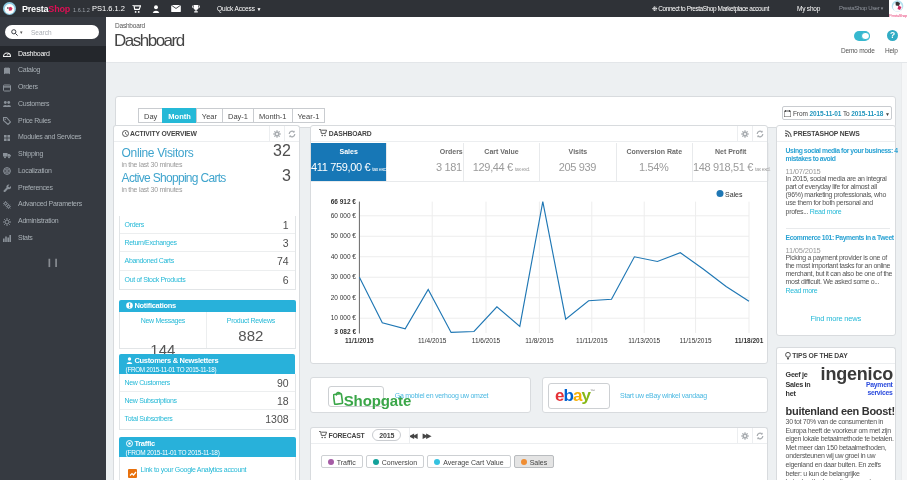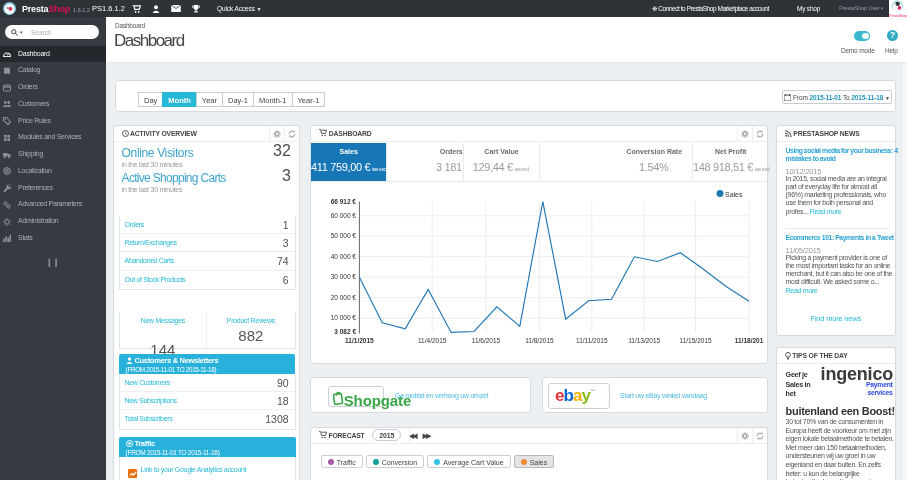--- a/index.html
+++ b/index.html
@@ -140,21 +140,21 @@
   <div class="abs" style="left:9px;top:5px;font-size:6.5px;letter-spacing:-.2px;color:#555">Dashboard</div>
   <div class="abs" style="left:8px;top:14px;font-size:17px;letter-spacing:-1.5px;color:#454545">Dashboard</div>
   <div class="abs" style="left:748px;top:14px;width:16px;height:9.5px;background:#36b8cf;border-radius:5px">
       <div style="position:absolute;right:.5px;top:.5px;width:8.5px;height:8.5px;background:#fff;border:1px solid #36b8cf;border-radius:50%"></div>
     </div>
   <div class="abs" style="left:735px;top:30px;font-size:6.5px;letter-spacing:-.2px;color:#555">Demo mode</div>
   <div class="abs" style="left:781px;top:13px;width:11px;height:11px;background:#31acc4;border-radius:50%;color:#fff;font-size:8.5px;font-weight:bold;text-align:center;line-height:11.5px">?</div>
   <div class="abs" style="left:779px;top:30px;font-size:6.5px;letter-spacing:-.2px;color:#555">Help</div>
 </div>
 
-<div class="card" style="left:115px;top:80px;width:781px;height:31.5px">
+<div class="card" style="left:115px;top:96px;width:781px;height:31.5px">
   <div id="rangebtns" style="position:absolute;left:23px;top:8px;height:15px"><span style="display:inline-block;height:15px;line-height:15px;padding:0 5px;font-size:7.5px;border:1px solid #c9ccd0;margin-left:-1px;background:#fff;color:#444">Day</span><span style="display:inline-block;height:15px;line-height:15px;padding:0 5px;font-size:7.5px;border:1px solid #c9ccd0;margin-left:-1px;background:#25b9d7;border-color:#25b9d7;color:#fff;font-weight:bold">Month</span><span style="display:inline-block;height:15px;line-height:15px;padding:0 5px;font-size:7.5px;border:1px solid #c9ccd0;margin-left:-1px;background:#fff;color:#444">Year</span><span style="display:inline-block;height:15px;line-height:15px;padding:0 5px;font-size:7.5px;border:1px solid #c9ccd0;margin-left:-1px;background:#fff;color:#444">Day-1</span><span style="display:inline-block;height:15px;line-height:15px;padding:0 5px;font-size:7.5px;border:1px solid #c9ccd0;margin-left:-1px;background:#fff;color:#444">Month-1</span><span style="display:inline-block;height:15px;line-height:15px;padding:0 5px;font-size:7.5px;border:1px solid #c9ccd0;margin-left:-1px;background:#fff;color:#444">Year-1</span></div>
   <div class="abs" style="left:666px;top:8.5px;width:110px;height:14px;border:1px solid #c9ccd0;border-radius:2px;background:#fff;font-size:6.5px;letter-spacing:-.1px;color:#444;line-height:14px;text-align:center;white-space:nowrap">
     <svg style="vertical-align:-1px" width="7" height="7" viewBox="0 0 7 7">
         <rect x="0" y="1" width="7" height="6" rx="1" fill="none" stroke="#555" stroke-width="1"></rect>
         <rect x="1" y="0" width="1" height="2" fill="#555"></rect>
         <rect x="5" y="0" width="1" height="2" fill="#555"></rect>
       </svg>
     From <b style="color:#2095bd">2015-11-01</b> To <b style="color:#2095bd">2015-11-18</b> <span style="font-size:5px">▼</span>
   </div>
 </div>
@@ -187,20 +187,25 @@
   <div class="abs" style="right:8px;top:41px;font-size:16px;color:#4e4e4e">3</div>
   <div class="abs" style="left:8px;top:60px;font-size:7px;letter-spacing:-.25px;color:#999">in the last 30 minutes</div>
 
   <div class="abs tbl" style="left:5px;top:90px;width:177px">
     <div class="row"><span class="lbl">Orders</span><span class="val">1</span></div>
     <div class="row"><span class="lbl">Return/Exchanges</span><span class="val">3</span></div>
     <div class="row"><span class="lbl">Abandoned Carts</span><span class="val">74</span></div>
     <div class="row"><span class="lbl">Out of Stock Products</span><span class="val">6</span></div>
   </div>
 
+  <div class="abs cyanhead" style="left:5px;top:174px;width:177px;height:12px;line-height:12px"><svg style="vertical-align:-1.5px" width="7" height="7" viewBox="0 0 7 7">
+        <circle cx="3.5" cy="3.5" r="3.3" fill="#fff"></circle>
+        <rect x="3" y="1.4" width="1.1" height="2.6" fill="#28b1da"></rect>
+        <rect x="3" y="4.7" width="1.1" height="1.1" fill="#28b1da"></rect>
+      </svg> Notifications</div>
   <div class="abs tbl" style="left:5px;top:186px;width:177px;height:37px">
     <div style="position:absolute;left:0;top:0;width:50%;height:100%;border-right:1px solid #eceeef;text-align:center">
       <div style="font-size:7px;letter-spacing:-.3px;color:#25b9d7;margin-top:5px">New Messages</div>
       <div style="font-size:15px;color:#555;margin-top:17px">144</div>
     </div>
     <div style="position:absolute;right:0;top:0;width:50%;height:100%;text-align:center">
       <div style="font-size:7px;letter-spacing:-.3px;color:#25b9d7;margin-top:5px">Product Reviews</div>
       <div style="font-size:15px;color:#555;margin-top:3px">882</div>
     </div>
   </div>
@@ -257,20 +262,24 @@
         <div style="font-size:7px;font-weight:bold;margin-top:5px;color:#fff">Sales</div>
         <div style="font-size:11px;letter-spacing:-.35px;margin-top:6.5px;color:#fff;white-space:nowrap">411 759,00 €<span style="font-size:5px">&nbsp; tax excl.</span></div>
       </div>
       <div style="position:absolute;left:76.4px;top:0;width:76.4px;height:100%;border-right:1px solid #e8eaec;text-align:right;">
         <div style="font-size:7px;font-weight:bold;margin-top:5px;color:#6b6b6b">Orders</div>
         <div style="font-size:11px;letter-spacing:-.35px;margin-top:6.5px;color:#9b9b9b;white-space:nowrap">3 181<span style="font-size:5px">&nbsp;</span></div>
       </div>
       <div style="position:absolute;left:152.8px;top:0;width:76.4px;height:100%;border-right:1px solid #e8eaec;text-align:center;">
         <div style="font-size:7px;font-weight:bold;margin-top:5px;color:#6b6b6b">Cart Value</div>
         <div style="font-size:11px;letter-spacing:-.35px;margin-top:6.5px;color:#9b9b9b;white-space:nowrap">129,44 €<span style="font-size:5px">&nbsp; tax excl.</span></div>
+      </div>
+      <div style="position:absolute;left:229.20000000000002px;top:0;width:76.4px;height:100%;border-right:1px solid #e8eaec;text-align:center;">
+        <div style="font-size:7px;font-weight:bold;margin-top:5px;color:#6b6b6b">Visits</div>
+        <div style="font-size:11px;letter-spacing:-.35px;margin-top:6.5px;color:#9b9b9b;white-space:nowrap">205 939<span style="font-size:5px">&nbsp;</span></div>
       </div>
       <div style="position:absolute;left:305.6px;top:0;width:76.4px;height:100%;border-right:1px solid #e8eaec;text-align:center;">
         <div style="font-size:7px;font-weight:bold;margin-top:5px;color:#6b6b6b">Conversion Rate</div>
         <div style="font-size:11px;letter-spacing:-.35px;margin-top:6.5px;color:#9b9b9b;white-space:nowrap">1.54%<span style="font-size:5px">&nbsp;</span></div>
       </div>
       <div style="position:absolute;left:382px;top:0;width:76.4px;height:100%;border-right:1px solid #e8eaec;text-align:center;">
         <div style="font-size:7px;font-weight:bold;margin-top:5px;color:#6b6b6b">Net Profit</div>
         <div style="font-size:11px;letter-spacing:-.35px;margin-top:6.5px;color:#9b9b9b;white-space:nowrap">148 918,51 €<span style="font-size:5px">&nbsp; tax excl.</span></div>
       </div>
     </div>
@@ -357,21 +366,21 @@
   <div id="legend" style="position:absolute;left:10px;top:23px;height:13px"><span style="display:inline-block;height:13px;line-height:13px;padding:0 6px;margin-right:3px;font-size:7px;color:#444;border:1px solid #cdd0d3;border-radius:2px;background:#fff"><span style="display:inline-block;width:6px;height:6px;border-radius:50%;background:#a55ca5;margin-right:3px"></span>Traffic</span><span style="display:inline-block;height:13px;line-height:13px;padding:0 6px;margin-right:3px;font-size:7px;color:#444;border:1px solid #cdd0d3;border-radius:2px;background:#fff"><span style="display:inline-block;width:6px;height:6px;border-radius:50%;background:#12a19a;margin-right:3px"></span>Conversion</span><span style="display:inline-block;height:13px;line-height:13px;padding:0 6px;margin-right:3px;font-size:7px;color:#444;border:1px solid #cdd0d3;border-radius:2px;background:#fff"><span style="display:inline-block;width:6px;height:6px;border-radius:50%;background:#35c2e0;margin-right:3px"></span>Average Cart Value</span><span style="display:inline-block;height:13px;line-height:13px;padding:0 6px;margin-right:3px;font-size:7px;color:#444;border:1px solid #b9bcbf;border-radius:2px;background:#e4e4e4"><span style="display:inline-block;width:6px;height:6px;border-radius:50%;background:#ef8d33;margin-right:3px"></span>Sales</span></div>
   <div style="position:absolute;left:98.5px;top:0;width:1px;height:16px;background:#eceef0"></div>
 </div>
 
 <div class="card" style="left:775.6px;top:124.5px;width:120.4px;height:211px">
   <div class="phead"><svg style="vertical-align:-1px" width="7" height="7" viewBox="0 0 7 7">
         <circle cx="1.2" cy="5.8" r="1" fill="#555"></circle>
         <path d="M0 3.2a3.8 3.8 0 0 1 3.8 3.8M0 .8a6.2 6.2 0 0 1 6.2 6.2" stroke="#555" stroke-width="1.1" fill="none"></path>
       </svg> PRESTASHOP NEWS</div>
   <div class="abs" style="left:9px;top:21px;width:110px;font-size:6.8px;letter-spacing:-.42px;font-weight:bold;color:#2ba3d4;line-height:8px;white-space:nowrap">Using social media for your business: 4<br>mistakes to avoid</div>
-  <div class="abs" style="left:9px;top:41px;font-size:7.5px;letter-spacing:-.2px;color:#999">10/12/2015</div>
+  <div class="abs" style="left:9px;top:41px;font-size:7.5px;letter-spacing:-.2px;color:#999">11/07/2015</div>
   <div class="abs" style="left:9px;top:49px;width:110px;font-size:7px;letter-spacing:-.32px;color:#555;line-height:8.3px;white-space:nowrap">In 2015, social media are an integral<br>part of everyday life for almost all<br>(96%) marketing professionals, who<br>use them for both personal and<br>profes... <span class="link">Read more</span></div>
   <div class="abs" style="left:9px;top:102px;width:104px;border-top:1px solid #e8eaec"></div>
   <div class="abs" style="left:9px;top:108px;width:110px;font-size:6.8px;letter-spacing:-.42px;font-weight:bold;color:#2ba3d4;white-space:nowrap">Ecommerce 101: Payments in a Tweet</div>
   <div class="abs" style="left:9px;top:120px;font-size:7.5px;letter-spacing:-.2px;color:#999">11/05/2015</div>
   <div class="abs" style="left:9px;top:128px;width:110px;font-size:7px;letter-spacing:-.32px;color:#555;line-height:8.3px;white-space:nowrap">Picking a payment provider is one of<br>the most important tasks for an online<br>merchant, but it can also be one of the<br>most difficult. We asked some o...<br><span class="link">Read more</span></div>
   <div class="abs" style="left:0;top:188px;width:100%;text-align:center;font-size:7.5px;letter-spacing:-.2px"><span class="link">Find more news</span></div>
 </div>
 
 <div class="card" style="left:775.6px;top:347px;width:120.4px;height:133px;border-bottom:none;border-radius:3px 3px 0 0">
   <div class="phead"><svg style="vertical-align:-1.5px" width="6" height="8" viewBox="0 0 6 8">

